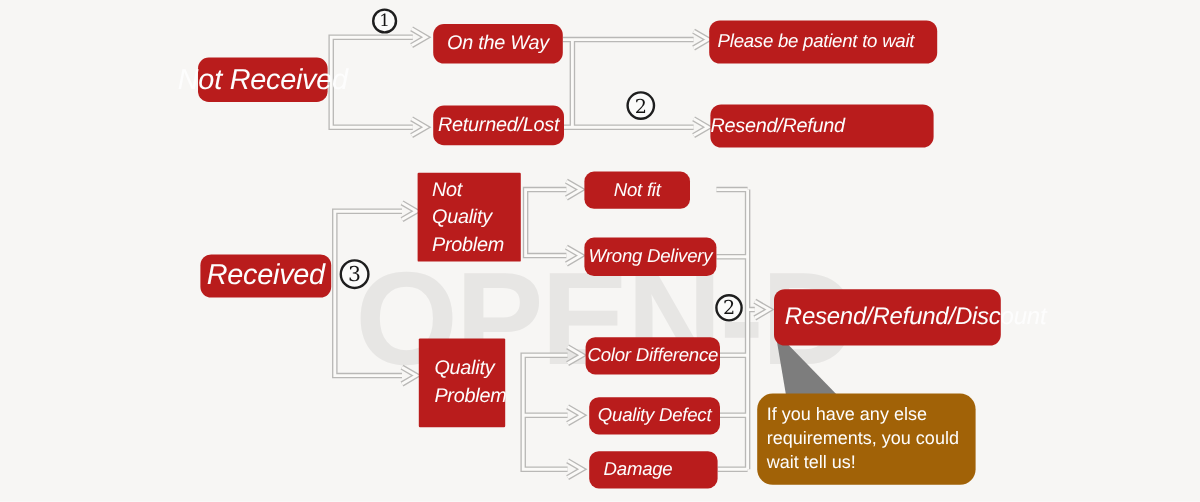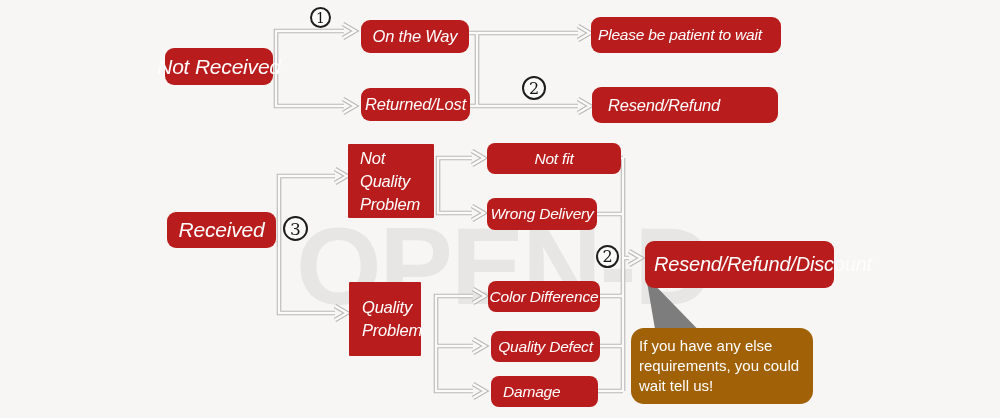--- a/index.html
+++ b/index.html
@@ -25,21 +25,21 @@
   .tail{fill:#7d7d7d;}
   
   .node{
     position:absolute;z-index:2;box-sizing:border-box;
     background:#b91c1c;color:#fdfdfd;
     border-radius:9px;
     display:flex;align-items:center;justify-content:center;
     text-align:center;white-space:nowrap;
     font-size:16.5px;letter-spacing:-0.2px;font-style:italic;
   }
-  .node.big{font-size:21px;}
+  .node.big{font-size:24px;}
   .node.small{font-size:15.5px;border-radius:8px;}
   .node.leftal{justify-content:flex-start;text-align:left;}
   .node.wrap{white-space:normal;line-height:23px;border-radius:1px;}
   
   .step{
     position:absolute;z-index:3;box-sizing:border-box;
     border:2px solid #1e1e1e;border-radius:50%;
     background:rgba(251,251,250,0.92);color:#141414;
     display:flex;align-items:center;justify-content:center;
     font-family:"DejaVu Serif",serif;
@@ -100,26 +100,26 @@
       <use href="#chev" transform="translate(484,391)"></use>
       <use href="#chev" transform="translate(640,258)"></use>
     </g>
     <polygon class="tail" points="646,276 714,346 657,341"></polygon>
   </svg>
 
   <div class="node big" style="left:165px;top:48px;width:108px;height:37px;">Not Received</div>
   <div class="node" style="left:361px;top:20px;width:108px;height:33px;">On the Way</div>
   <div class="node" style="left:361px;top:88px;width:109px;height:33px;">Returned/Lost</div>
   <div class="node leftal" style="left:591px;top:17px;width:190px;height:36px;padding-left:7px;font-size:15.5px;">Please be patient to wait</div>
-  <div class="node leftal" style="left:592px;top:87px;width:186px;height:36px;padding-left:16px;">Resend/Refund</div>
+  <div class="node leftal" style="left:592px;top:87px;width:186px;height:36px;padding-left:0;">Resend/Refund</div>
 
   <div class="node big" style="left:167px;top:212px;width:109px;height:36px;">Received</div>
   <div class="node leftal wrap" style="left:348px;top:144px;width:86px;height:74px;padding-left:12px;align-items:flex-start;padding-top:3px;">Not Quality Problem</div>
   <div class="node leftal wrap" style="left:349px;top:282px;width:72px;height:74px;padding-left:13px;">Quality Problem</div>
-  <div class="node small" style="left:487px;top:143px;width:134px;height:31px;">Not fit</div>
+  <div class="node small" style="left:487px;top:143px;width:88px;height:31px;">Not fit</div>
   <div class="node small" style="left:487px;top:198px;width:110px;height:32px;">Wrong Delivery</div>
   <div class="node small" style="left:488px;top:281px;width:112px;height:31px;">Color Difference</div>
   <div class="node small" style="left:491px;top:331px;width:109px;height:31px;">Quality Defect</div>
   <div class="node small leftal" style="left:491px;top:376px;width:107px;height:31px;padding-left:12px;">Damage</div>
   <div class="node leftal" style="left:645px;top:241px;width:189px;height:47px;padding-left:9px;font-size:20px;">Resend/Refund/Discount</div>
 
   <div class="step" style="left:310px;top:7px;width:21px;height:21px;font-size:14px;">1</div>
   <div class="step" style="left:522px;top:76px;width:24px;height:24px;font-size:16px;">2</div>
   <div class="step" style="left:283px;top:216px;width:25px;height:25px;font-size:17px;">3</div>
   <div class="step" style="left:596px;top:245px;width:23px;height:23px;font-size:16px;">2</div>

